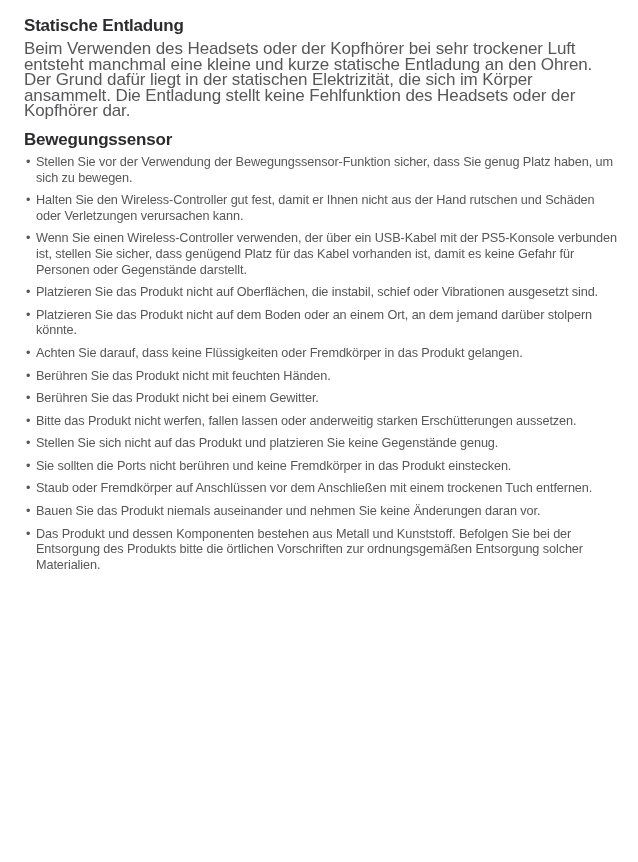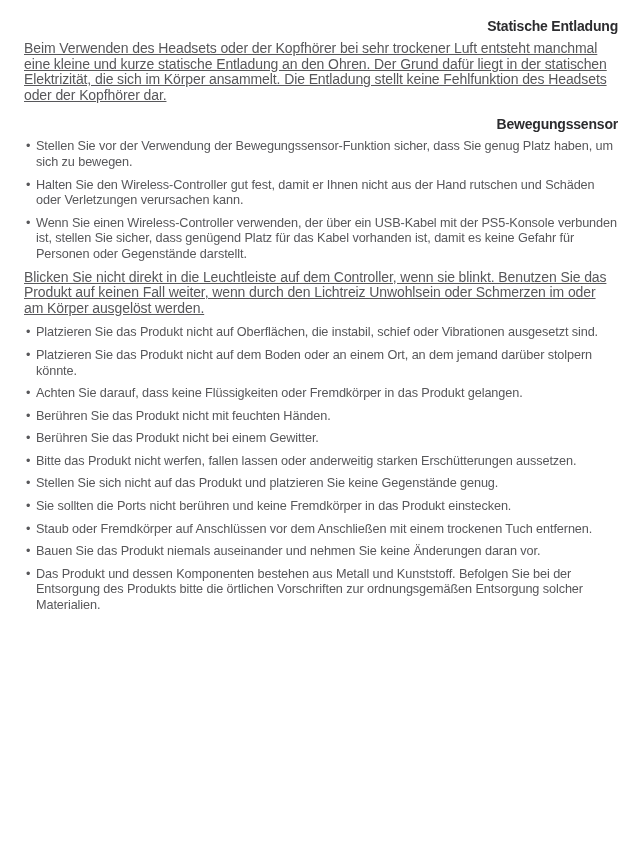--- a/index.html
+++ b/index.html
@@ -13,37 +13,35 @@
     box-sizing: border-box;
     padding: 14px 20px 0 24px;
     font-family: "Liberation Sans", sans-serif;
     color: #57575a;
     overflow: hidden;
   }
   .doc {
     width: 594px;
   }
   .section-heading {
-    font-size: 14px;
+    font-size: 17px;
     line-height: 20px;
     font-weight: bold;
     color: #2c2c2f;
     letter-spacing: -0.2px;
     margin: 11px 0 5px 0;
-    text-align: right;
   }
   .doc section:first-child .section-heading {
     margin-top: 2px;
   }
   .body-paragraph {
-    font-size: 14px;
+    font-size: 17px;
     line-height: 15.6px;
     letter-spacing: -0.1px;
     margin: 0 0 9px 0;
-    text-decoration: underline;
   }
   ul.bullet-list {
     list-style: none;
     margin: 0 0 3px 0;
     padding: 0;
   }
   ul.bullet-list li {
     display: flex;
     font-size: 12.7px;
     line-height: 15.6px;
@@ -82,21 +80,20 @@
         <span class="li-text">Halten Sie den Wireless-Controller gut fest, damit er Ihnen nicht aus der Hand rutschen und Schäden oder Verletzungen verursachen kann.</span>
       </li>
       <li>
         <span class="bullet-marker">•</span>
         <span class="li-text">Wenn Sie einen Wireless-Controller verwenden, der über ein USB-Kabel mit der PS5-Konsole verbunden ist, stellen Sie sicher, dass genügend Platz für das Kabel vorhanden ist, damit es keine Gefahr für Personen oder Gegenstände darstellt.</span>
       </li>
     </ul>
   </section>
 
   <section>
-    <p class="body-paragraph">Blicken Sie nicht direkt in die Leuchtleiste auf dem Controller, wenn sie blinkt. Benutzen Sie das Produkt auf keinen Fall weiter, wenn durch den Lichtreiz Unwohlsein oder Schmerzen im oder am Körper ausgelöst werden.</p>
   </section>
 
   <section>
     <ul class="bullet-list">
       <li>
         <span class="bullet-marker">•</span>
         <span class="li-text">Platzieren Sie das Produkt nicht auf Oberflächen, die instabil, schief oder Vibrationen ausgesetzt sind.</span>
       </li>
       <li>
         <span class="bullet-marker">•</span>

